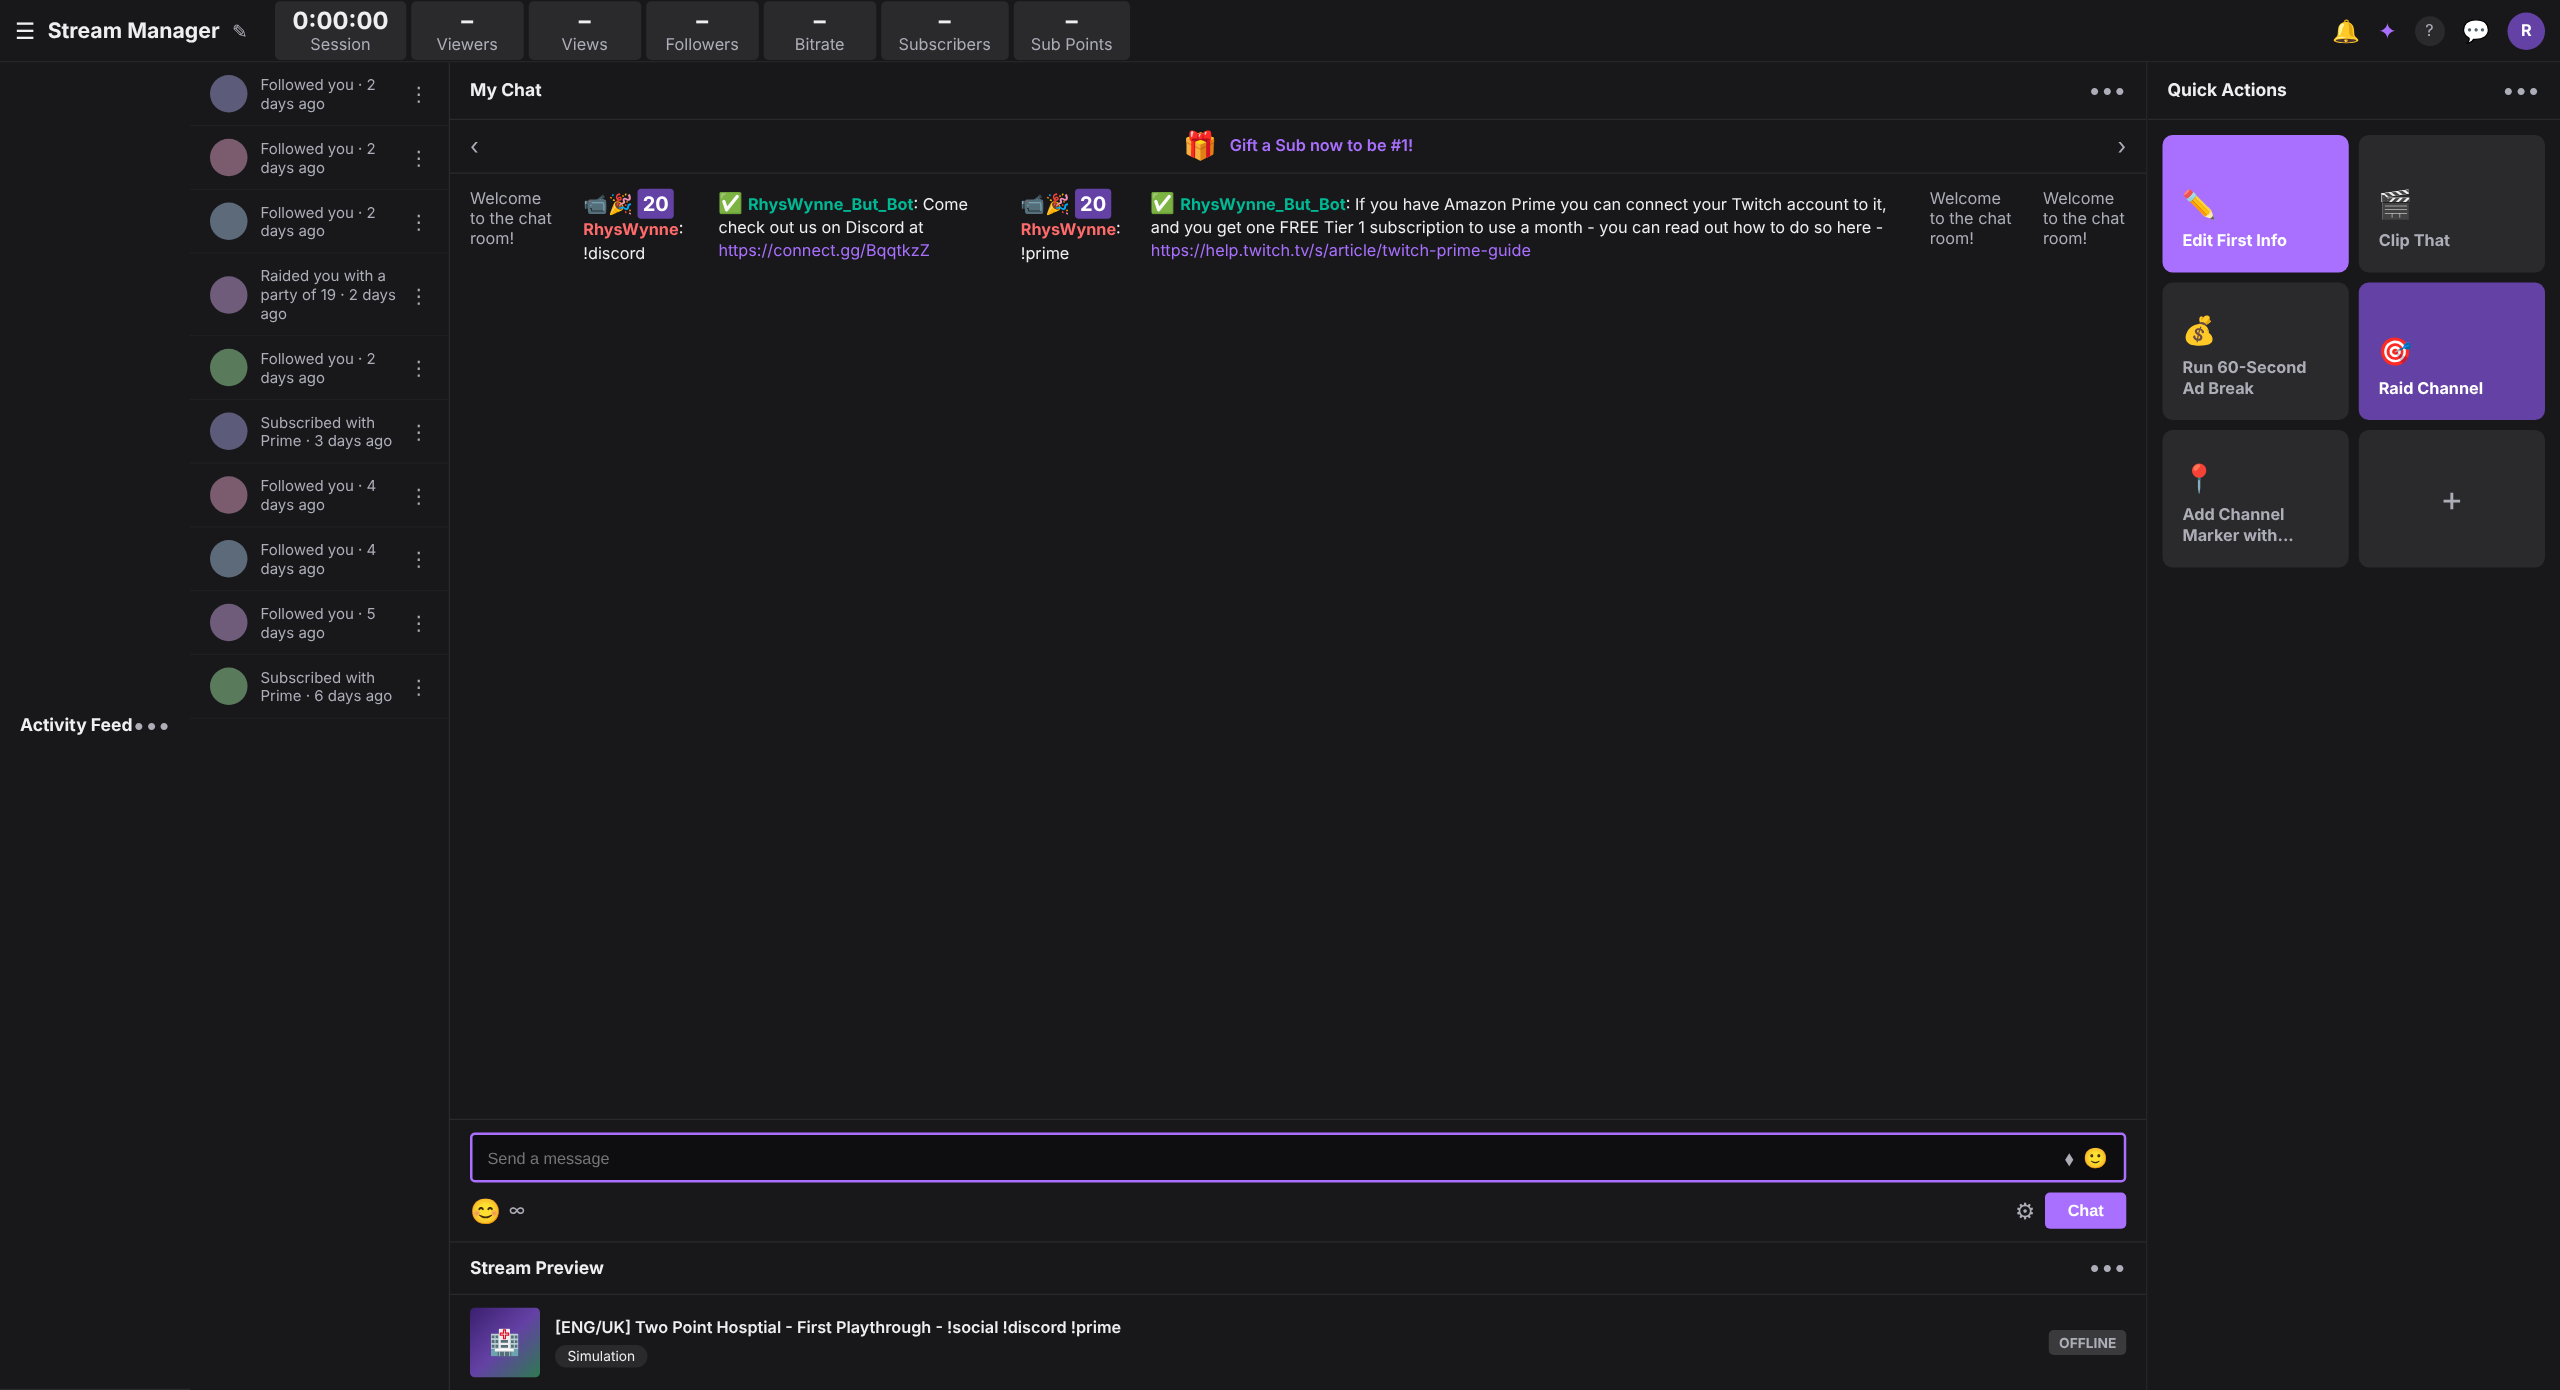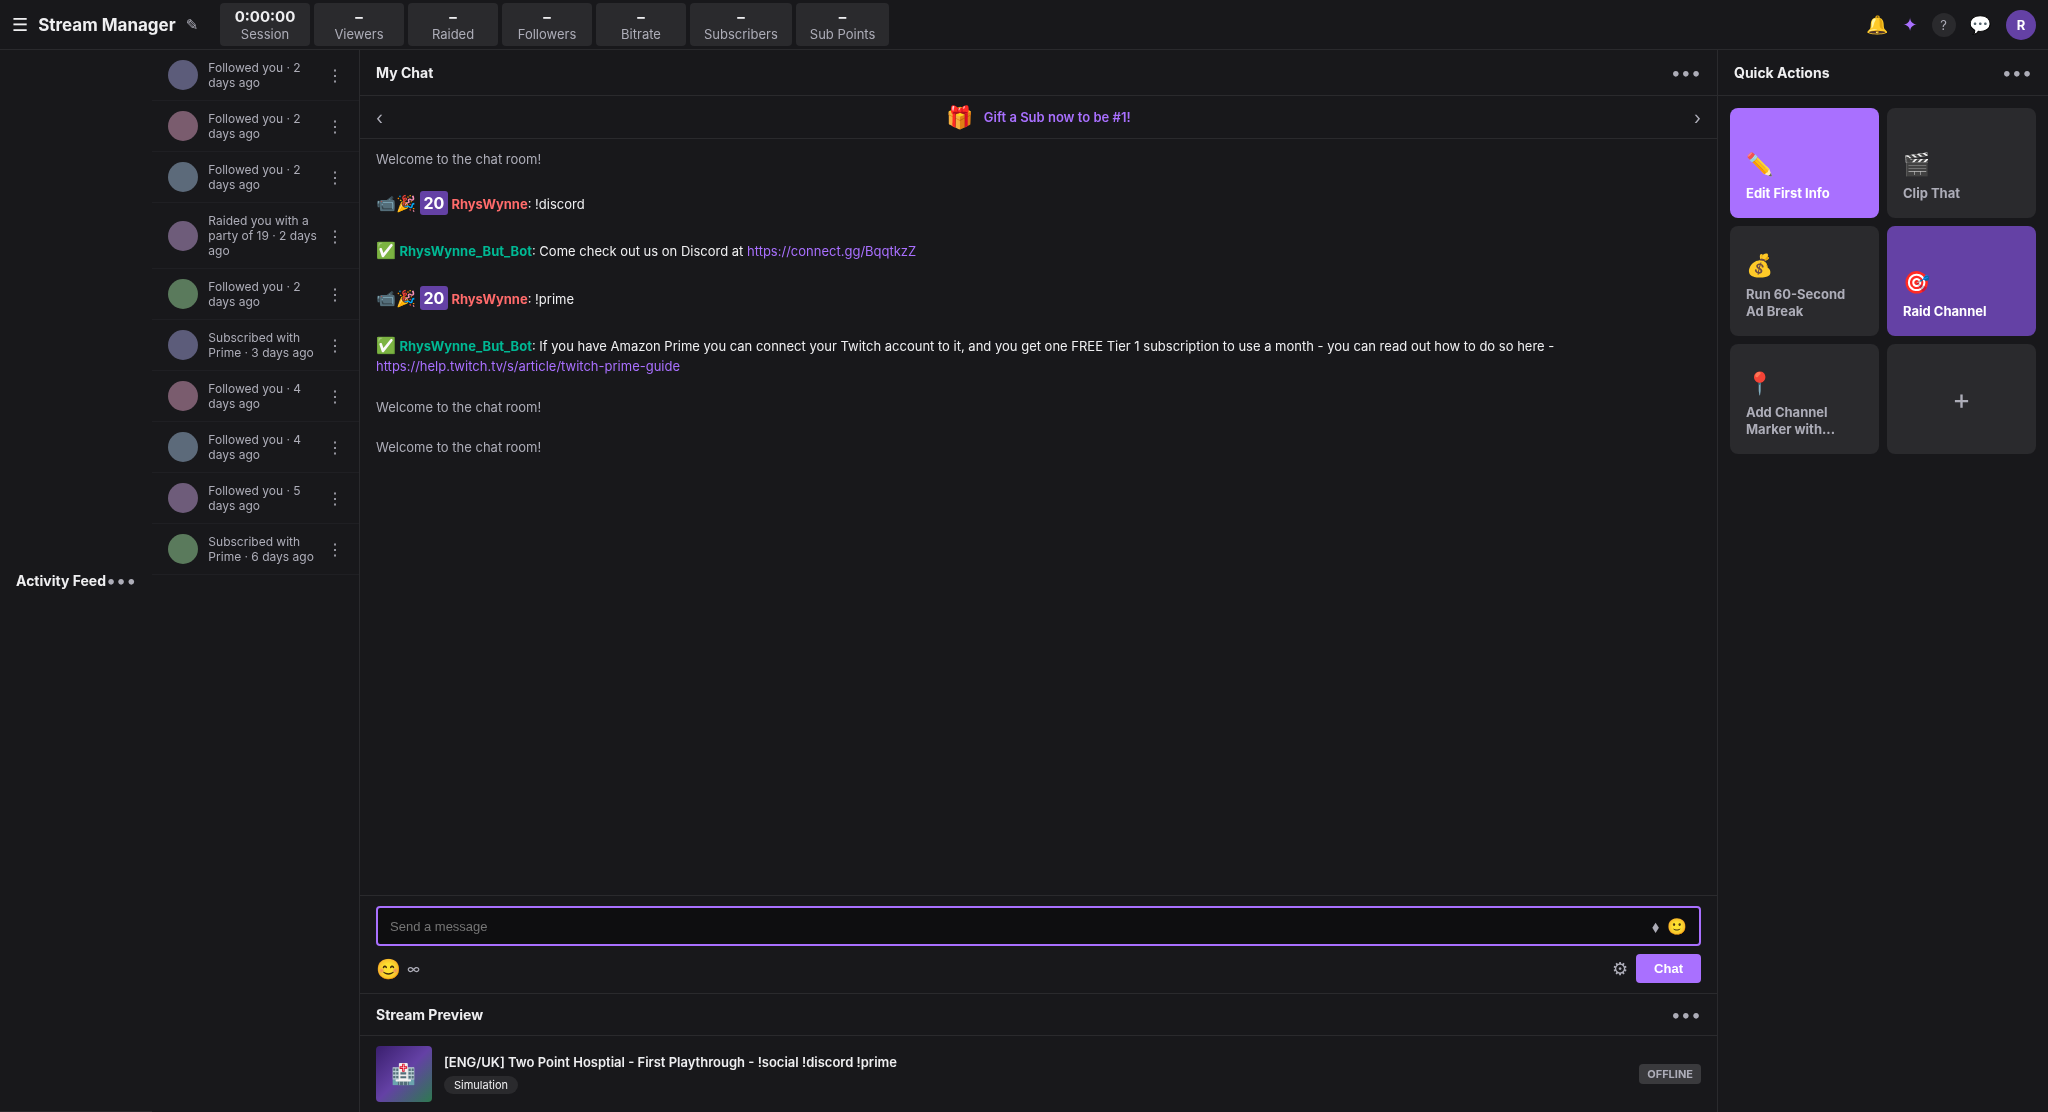--- a/index.html
+++ b/index.html
@@ -41,21 +41,21 @@
     .stat-item {
       display: flex;
       flex-direction: column;
       align-items: center;
       background: #2a2a2d;
       border-radius: 4px;
       padding: 4px 14px;
       min-width: 90px;
       cursor: pointer;
     }
-    .stat-value { font-size: 15px; font-weight: 700; color: #efeff1; }
+    .stat-value { font-size: 19px; font-weight: 700; color: #efeff1; }
     .stat-label { font-size: 13px; color: #adadb8; }
 
     .top-nav-right {
       display: flex;
       align-items: center;
       gap: 14px;
     }
     .nav-icon { color: #adadb8; font-size: 18px; cursor: pointer; }
     .nav-icon.sparkle { color: #a970ff; }
     .avatar {
@@ -141,21 +141,21 @@
     }
     .gift-icon { font-size: 22px; }
     .banner-text { color: #a970ff; font-size: 13px; font-weight: 600; }
     .banner-arrow { color: #adadb8; font-size: 18px; cursor: pointer; }
 
     .chat-messages {
       flex: 1;
       overflow-y: auto;
       padding: 12px 16px;
       display: flex;
-      flex-direction: column;
+      flex-direction: row;
       gap: 24px;
     }
     .chat-system { font-size: 13px; color: #adadb8; }
     .chat-message { font-size: 13px; line-height: 1.4; }
     .chat-user { font-weight: 700; }
     .chat-user.red { color: #ff6b6b; }
     .chat-user.green { color: #00b894; }
     .chat-badge {
       display: inline-flex; align-items: center; justify-content: center;
       background: #6441a5; color: #fff;
@@ -340,21 +340,21 @@
       <div class="stat-item">
         <span class="stat-value">0:00:00</span>
         <span class="stat-label">Session</span>
       </div>
       <div class="stat-item">
         <span class="stat-value">–</span>
         <span class="stat-label">Viewers</span>
       </div>
       <div class="stat-item">
         <span class="stat-value">–</span>
-        <span class="stat-label">Raided</span>
+        <span class="stat-label">Views</span>
       </div>
       <div class="stat-item">
         <span class="stat-value">–</span>
         <span class="stat-label">Followers</span>
       </div>
       <div class="stat-item">
         <span class="stat-value">–</span>
         <span class="stat-label">Bitrate</span>
       </div>
       <div class="stat-item">

